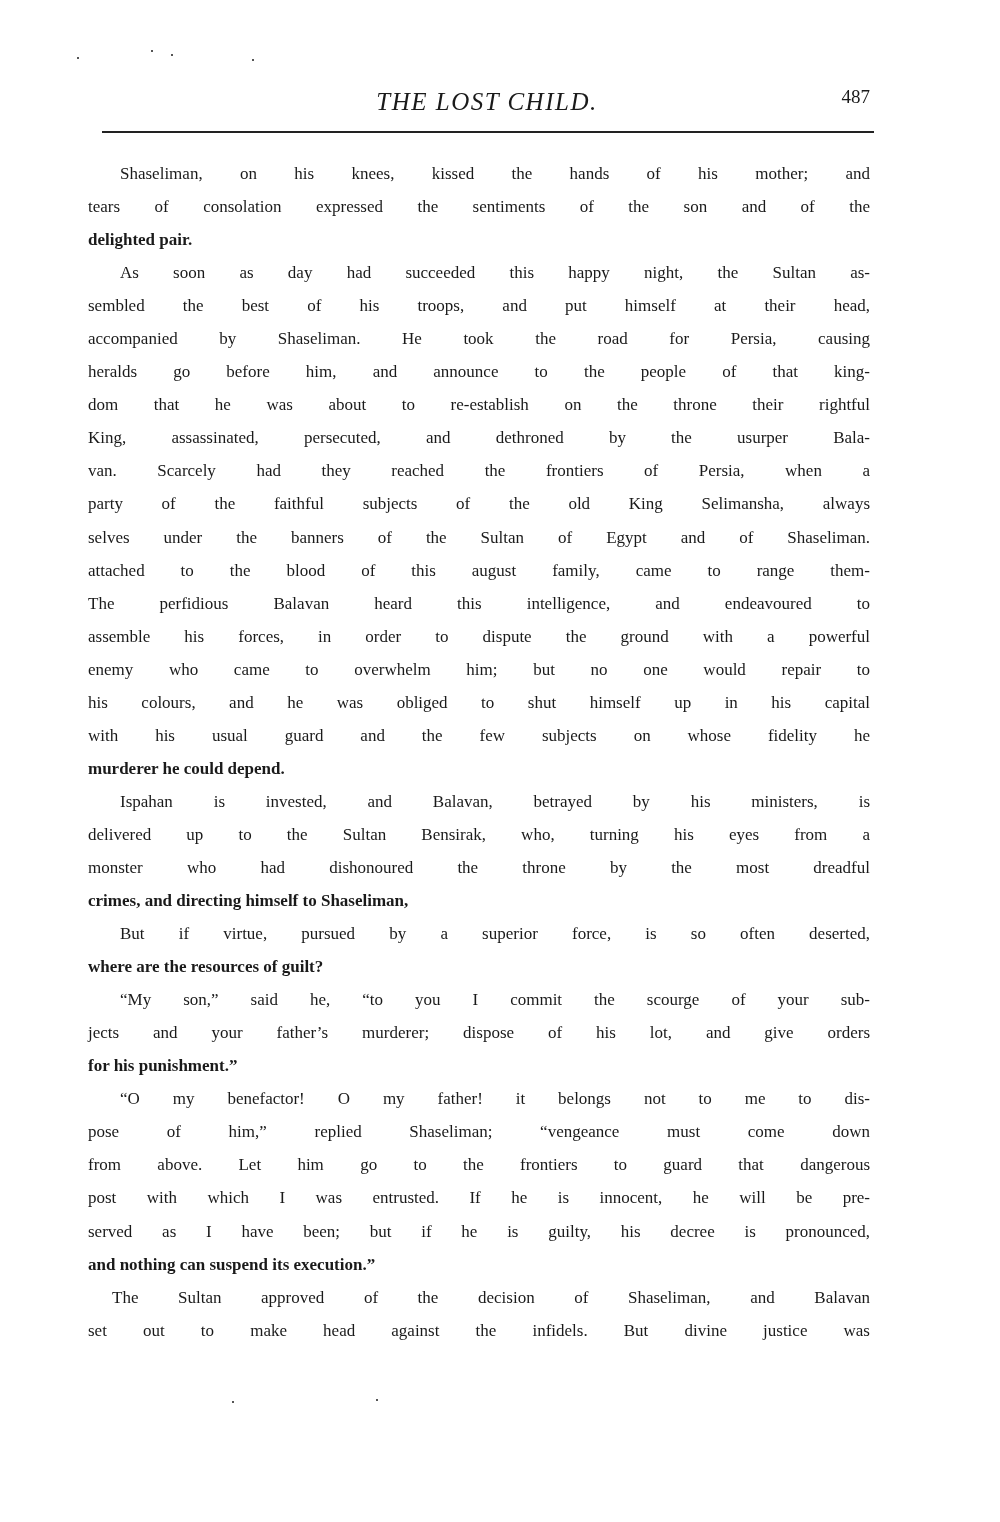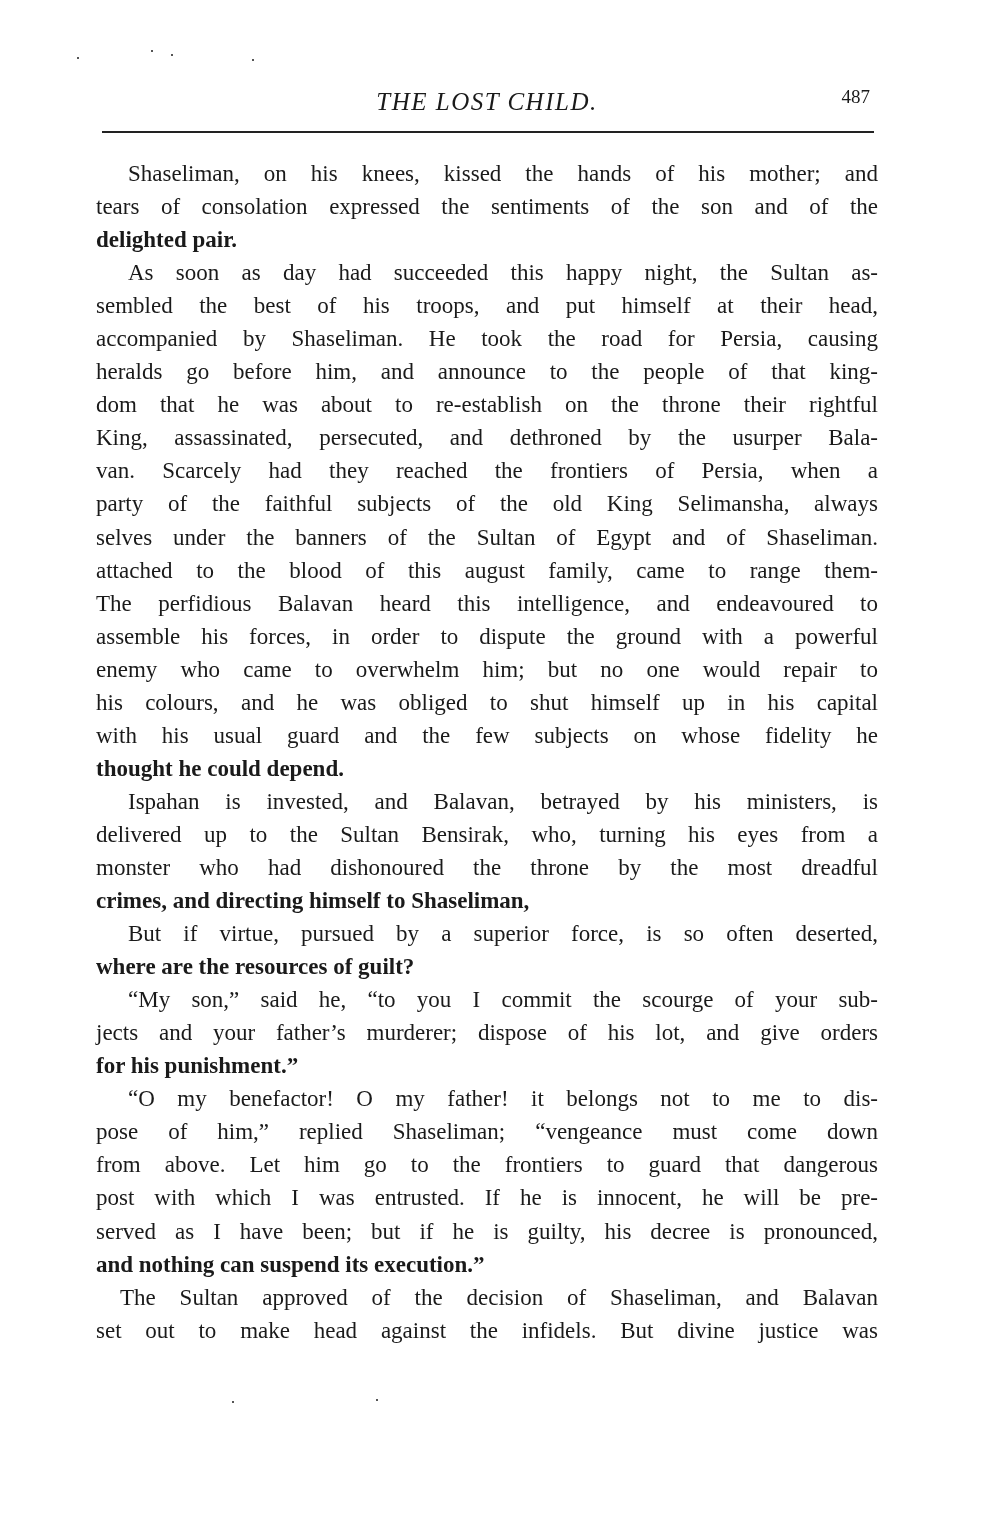--- a/index.html
+++ b/index.html
@@ -47,24 +47,24 @@
     .head-rule {
       position: absolute;
       left: 102px;
       top: 131px;
       width: 772px;
       height: 0;
       border-top: 2.5px solid #222;
     }
     .body-text {
       position: absolute;
-      left: 96px;
+      left: 88px;
       top: 157px;
       width: 782px;
-      font-size: 23px;
+      font-size: 17px;
       line-height: 33.05px;
       text-align: justify;
     }
     .line {
       display: block;
       text-align: justify;
       text-align-last: justify;
       white-space: nowrap;
       word-spacing: 0;
     }
@@ -114,21 +114,21 @@
       <span class="line">King, assassinated, persecuted, and dethroned by the usurper Bala-</span>
       <span class="line">van. Scarcely had they reached the frontiers of Persia, when a</span>
       <span class="line">party of the faithful subjects of the old King Selimansha, always</span>
       <span class="line">selves under the banners of the Sultan of Egypt and of Shaseliman.</span>
       <span class="line">attached to the blood of this august family, came to range them-</span>
       <span class="line">The perfidious Balavan heard this intelligence, and endeavoured to</span>
       <span class="line">assemble his forces, in order to dispute the ground with a powerful</span>
       <span class="line">enemy who came to overwhelm him; but no one would repair to</span>
       <span class="line">his colours, and he was obliged to shut himself up in his capital</span>
       <span class="line">with his usual guard and the few subjects on whose fidelity he</span>
-      <span class="line last">thought he could depend.</span>
+      <span class="line last">murderer he could depend.</span>
     </div>
 
     <div class="para-block">
       <span class="line first">Ispahan is invested, and Balavan, betrayed by his ministers, is</span>
       <span class="line">delivered up to the Sultan Bensirak, who, turning his eyes from a</span>
       <span class="line">monster who had dishonoured the throne by the most dreadful</span>
       <span class="line last">crimes, and directing himself to Shaseliman,</span>
     </div>
 
     <div class="para-block">

